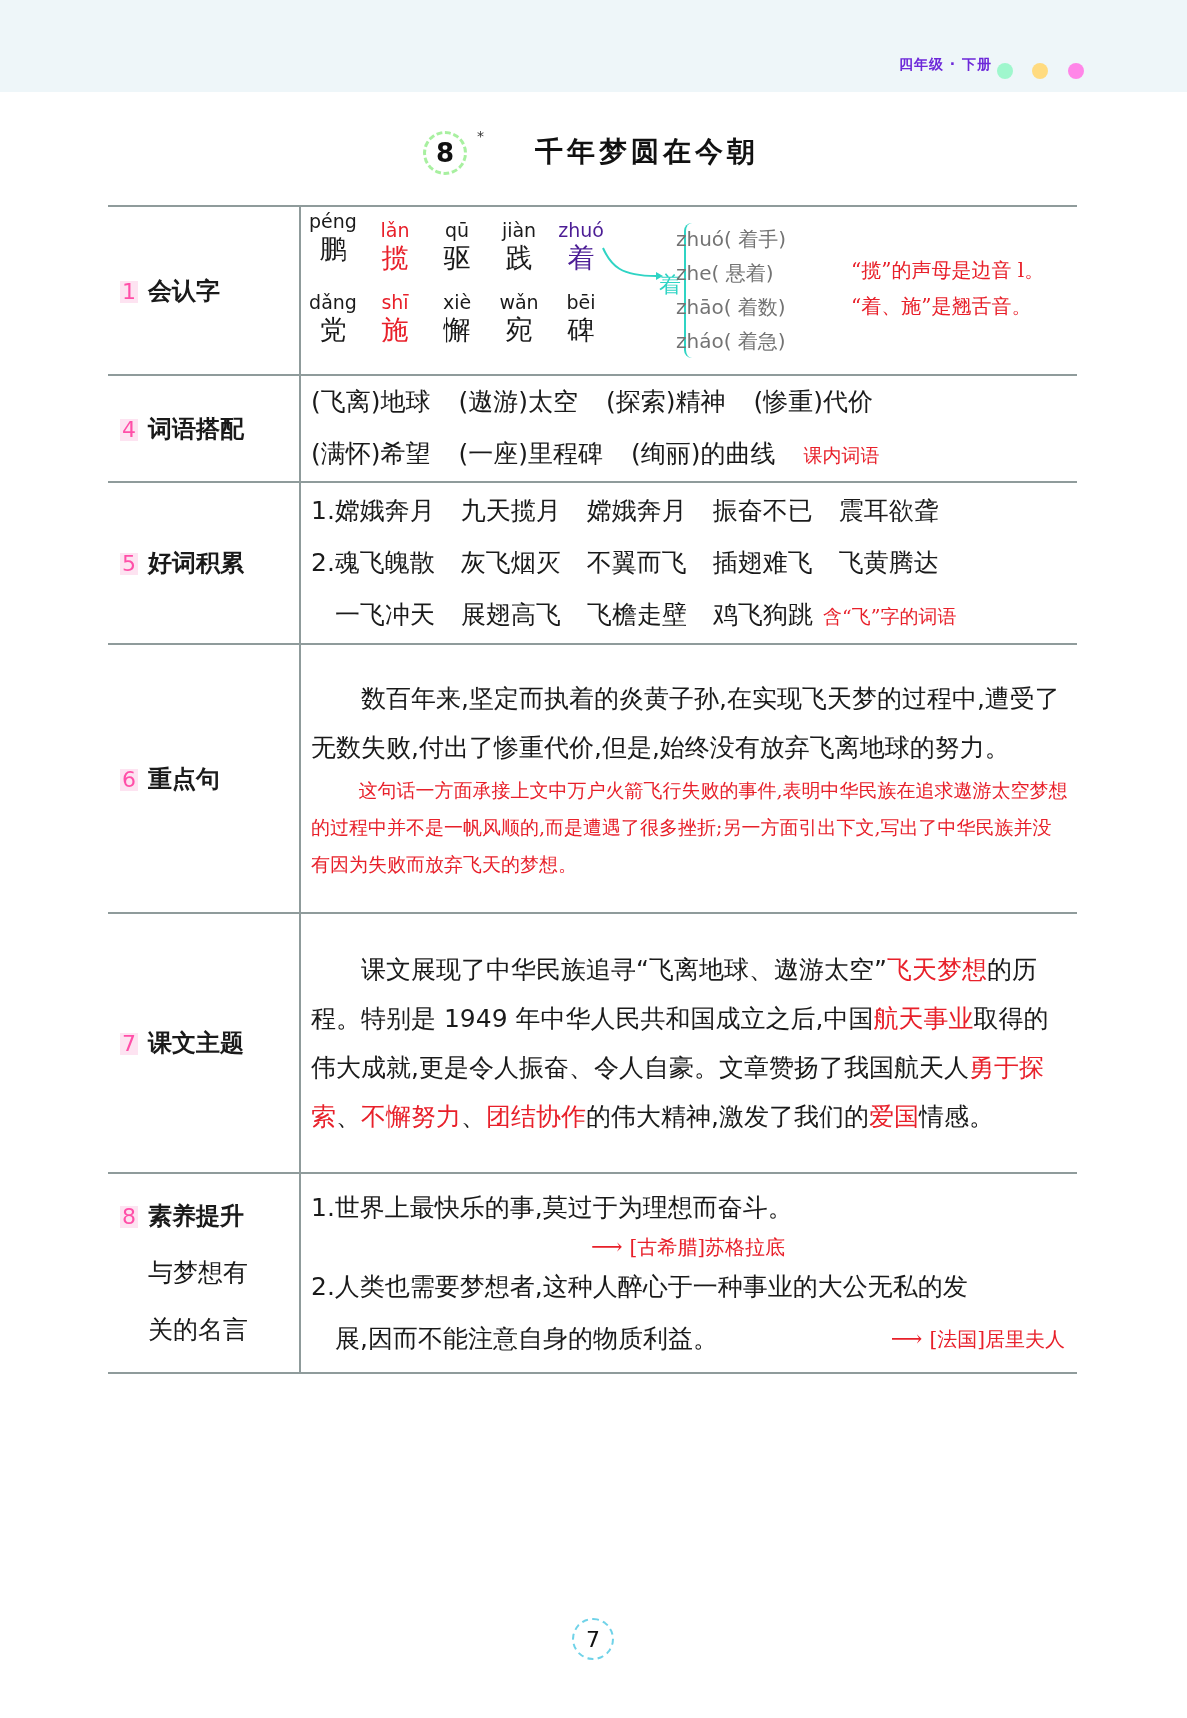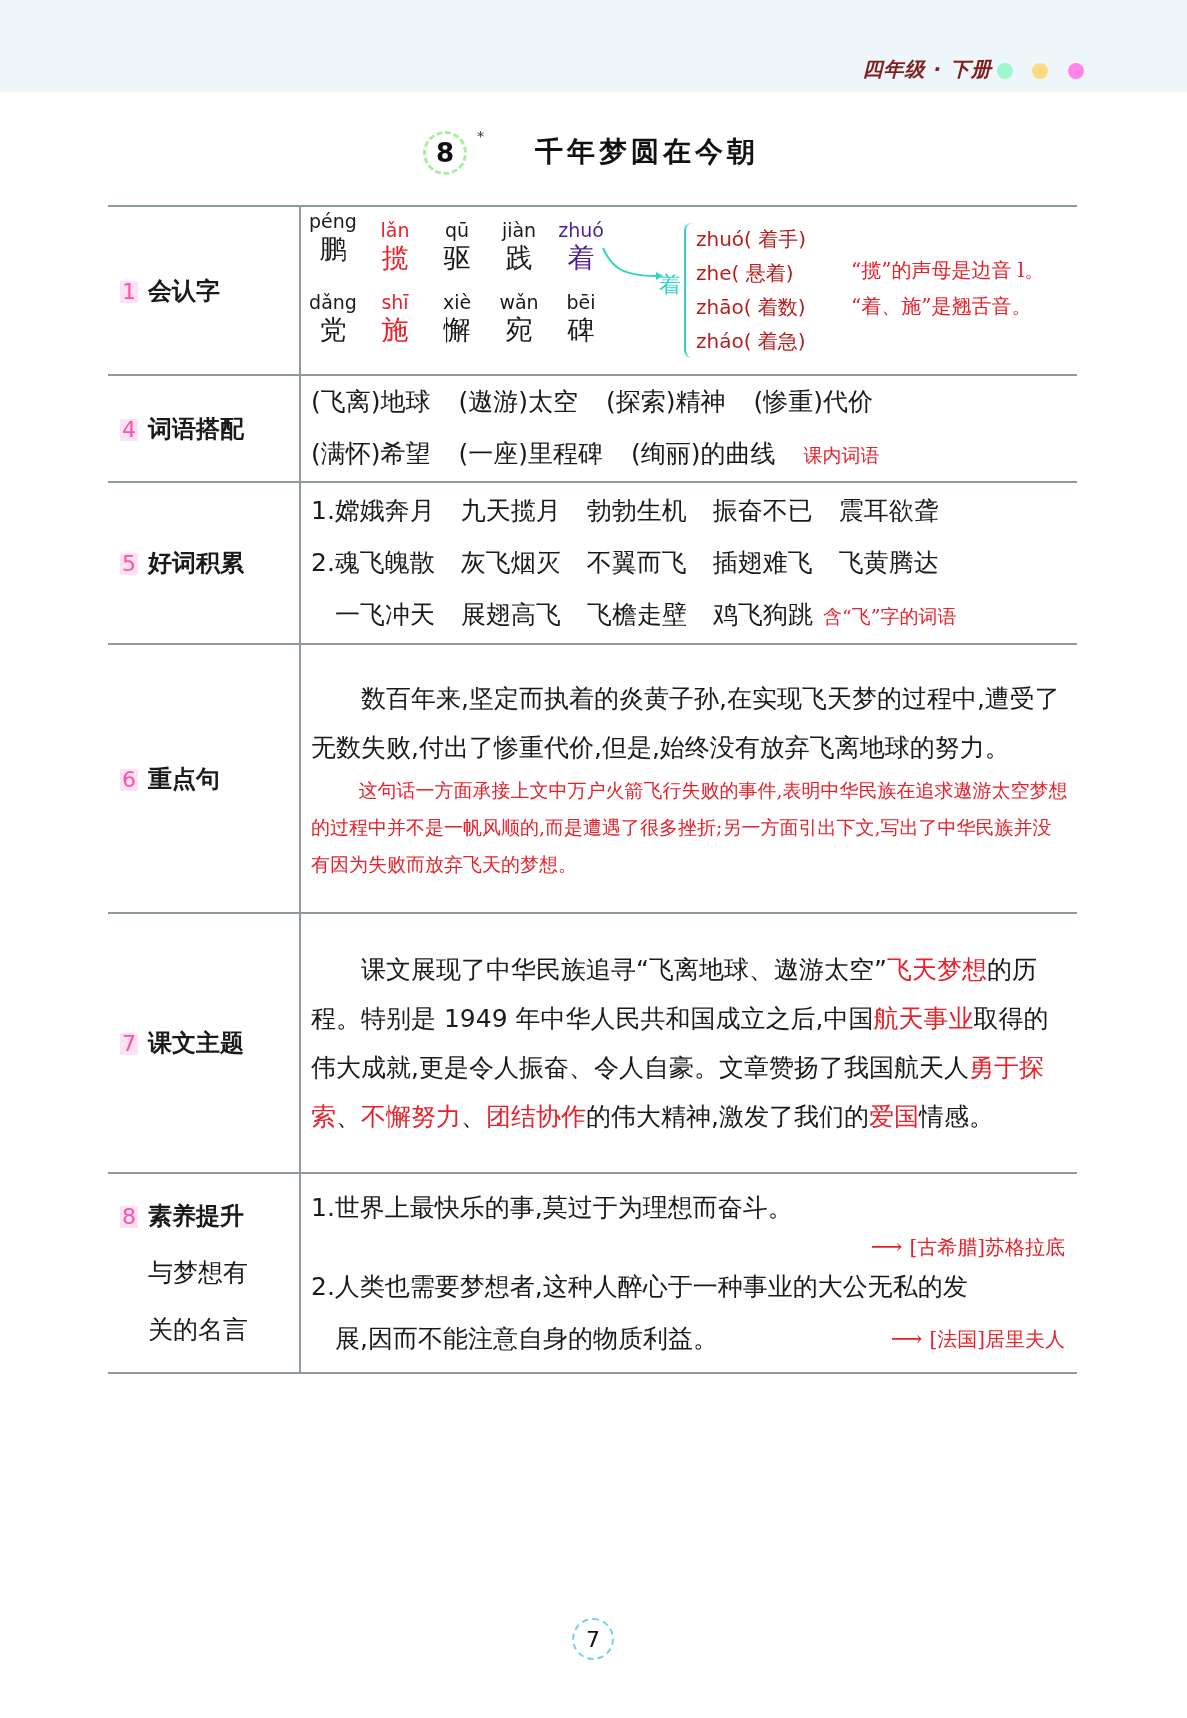--- a/index.html
+++ b/index.html
@@ -8,21 +8,21 @@
     background: #ffffff;
     font-family: "DejaVu Sans", "Liberation Sans", sans-serif;
     color: #1a1a1a;
   }
   .topband {
     position: absolute; left: 0; top: 0; width: 1187px; height: 92px;
     background: #eef6f9;
   }
   .grade {
     position: absolute; right: 195px; top: 56px;
-    font-size: 20px; font-weight: bold; color: #7f1d1d; letter-spacing: 1px; font-style: italic;
+    font-size: 14px; font-weight: bold; color: #6d28d9; letter-spacing: 1px;
   }
   .dot { position: absolute; top: 63px; width: 16px; height: 16px; border-radius: 50%; }
   .dot.g { left: 997px; background: #9ff7cd; }
   .dot.y { left: 1032px; background: #ffdb80; }
   .dot.p { left: 1068px; background: #ff86e8; }
 
   .lesson-badge {
     position: absolute; left: 423px; top: 131px; width: 44px; height: 44px;
     border-radius: 50%; border: 3px dashed #a8f0a0; box-sizing: border-box;
     display: flex; align-items: center; justify-content: center;
@@ -48,32 +48,32 @@
   .lab-sub { display: block; font-weight: normal; font-size: 25px; margin-top: 24px; margin-left: 28px; }
   .red { color: #e8202a; }
   .teal { color: #4c1d95; }
   .py-grid { position: relative; height: 165px; }
   .pyc { position: absolute; text-align: center; width: 64px; }
   .pyc .p { font-size: 19px; display: block; line-height: 20px; }
   .pyc .h { font-size: 27px; display: block; line-height: 36px; font-family: "DejaVu Serif", serif; }
   .brace { position: absolute; left: 373px; top: 15px; width: 10px; height: 135px;
     border-left: 2px solid #2fd4c4; border-radius: 8px 0 0 8px; }
   .zh-label { position: absolute; left: 348px; top: 62px; font-size: 22px; color: #2fd4c4; font-family: "DejaVu Serif", serif; }
-  .zh-list { position: absolute; left: 385px; top: 14px; font-size: 20px; color: #b91c1c; line-height: 34px; }
+  .zh-list { position: absolute; left: 365px; top: 14px; font-size: 20px; color: #737373; line-height: 34px; }
   .note1 { position: absolute; left: 540px; top: 44px; font-size: 20px; line-height: 36px; font-family: "DejaVu Serif", serif; color: #e8202a; }
 
   .pairs span { margin-right: 20px; }
   .rowline { line-height: 52px; }
   .collo span { margin-right: 28px; }
   .words span { margin-right: 26px; }
   .para { line-height: 49px; text-indent: 2em; padding-right: 8px; }
   .note-red { font-size: 19px; line-height: 37px; color: #e8202a; font-family: "DejaVu Serif", serif; text-indent: 2.5em; padding-right: 8px; }
   .annot { color: #e8202a; font-size: 19px; font-family: "DejaVu Serif", serif; }
   .arrow { color: #e8202a; font-size: 22px; }
-  .quote-src { text-align: right; color: #e8202a; font-family: "DejaVu Serif", serif; font-size: 20px; padding-right: 12px; }
+  .quote-src { text-align: center; color: #e8202a; font-family: "DejaVu Serif", serif; font-size: 20px; padding-right: 12px; }
 
   .pagenum {
     position: absolute; left: 572px; top: 1618px; width: 42px; height: 42px; border-radius: 50%;
     border: 2px dashed #6fd2e8; box-sizing: border-box; display: flex; align-items: center; justify-content: center;
     font-size: 22px; color: #111;
   }
 </style>
 </head>
 <body>
 
@@ -171,21 +171,21 @@
       </div>
     </td>
   </tr>
 
   <tr>
     <td class="lab" style="height:158px;">
       <span class="num">5</span><span>好词积累</span>
     </td>
     <td class="con words">
       <div class="rowline">
-        <span>1.嫦娥奔月</span><span>九天揽月</span><span>勃勃生机</span><span>振奋不已</span><span>震耳欲聋</span>
+        <span>1.嫦娥奔月</span><span>九天揽月</span><span>嫦娥奔月</span><span>振奋不已</span><span>震耳欲聋</span>
       </div>
       <div class="rowline">
         <span>2.魂飞魄散</span><span>灰飞烟灭</span><span>不翼而飞</span><span>插翅难飞</span><span>飞黄腾达</span>
       </div>
       <div class="rowline" style="padding-left:24px">
         <span>一飞冲天</span><span>展翅高飞</span><span>飞檐走壁</span><span style="margin-right:10px">鸡飞狗跳</span><span class="annot">含“飞”字的词语</span>
       </div>
     </td>
   </tr>
 

